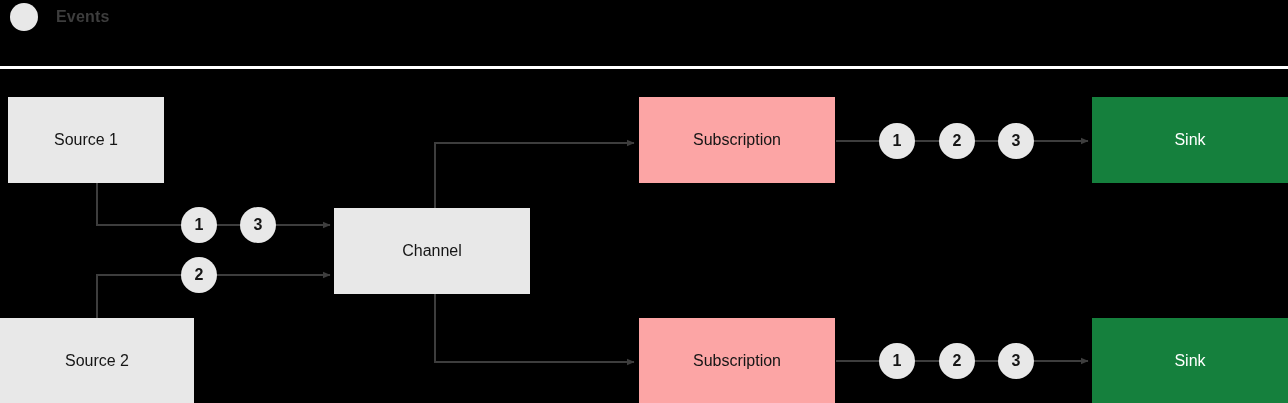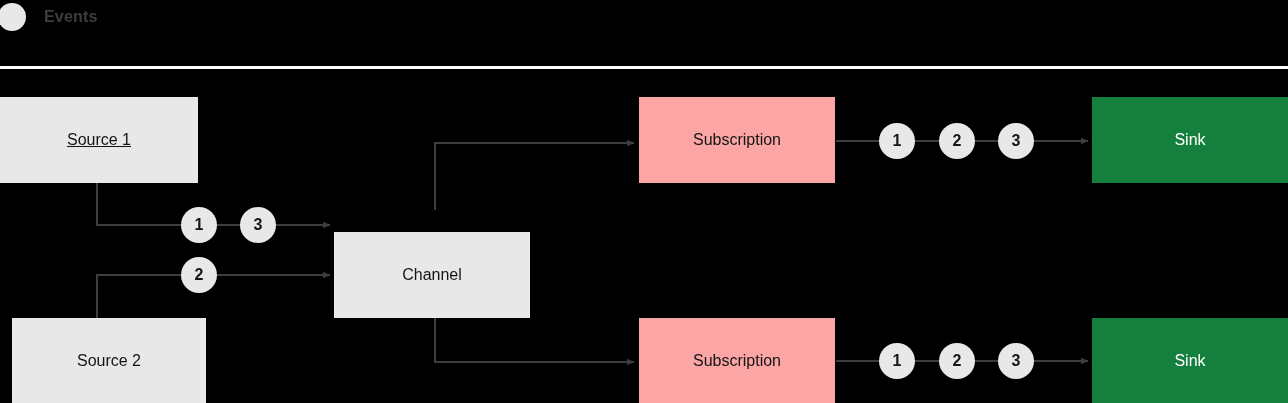--- a/index.html
+++ b/index.html
@@ -11,21 +11,21 @@
     width: 1288px;
     height: 403px;
     position: relative;
     overflow: hidden;
     font-family: "Liberation Sans", sans-serif;
   }
 
   
   #legend {
     position: absolute;
-    left: 0;
+    left: 12px;
     top: 0;
     width: 1036px;
     height: 34px;
     display: flex;
     align-items: center;
   }
   #legend .dot {
     width: 28px;
     height: 28px;
     border-radius: 50%;
@@ -70,21 +70,20 @@
     font-size: 16px;
     box-sizing: border-box;
   }
   .node-source {
     background: #e8e8e8;
     color: #151515;
   }
   .node-channel {
     background: #e8e8e8;
     color: #151515;
-    margin-top: 24px;
   }
   .node-subscription {
     background: #fca5a5;
     color: #151515;
   }
   .node-sink {
     background: #15803d;
     color: #ffffff;
   }
 
@@ -127,25 +126,25 @@
 
   <path d="M435,210 L435,143 L634,143" fill="none" stroke="#3d3d3d" stroke-width="2" marker-end="url(#ah)"></path>
 
   <path d="M435,292 L435,362 L634,362" fill="none" stroke="#3d3d3d" stroke-width="2" marker-end="url(#ah)"></path>
 
   <path d="M836,141 L1088,141" fill="none" stroke="#3d3d3d" stroke-width="2" marker-end="url(#ah)"></path>
 
   <path d="M836,361 L1088,361" fill="none" stroke="#3d3d3d" stroke-width="2" marker-end="url(#ah)"></path>
 </svg>
 
-<div class="node node-source" style="left:0px; top:97px; width:198px; height:86px;text-decoration:underline;">
+<div class="node node-source" style="left:8px; top:97px; width:156px; height:86px;">
   <span>Source 1</span>
 </div>
 
-<div class="node node-source" style="left:12px; top:318px; width:194px; height:85px;">
+<div class="node node-source" style="left:0px; top:318px; width:194px; height:85px;">
   <span>Source 2</span>
 </div>
 
 <div class="node node-channel" style="left:334px; top:208px; width:196px; height:86px;">
   <span>Channel</span>
 </div>
 
 <div class="node node-subscription" style="left:639px; top:97px; width:196px; height:86px;">
   <span>Subscription</span>
 </div>

